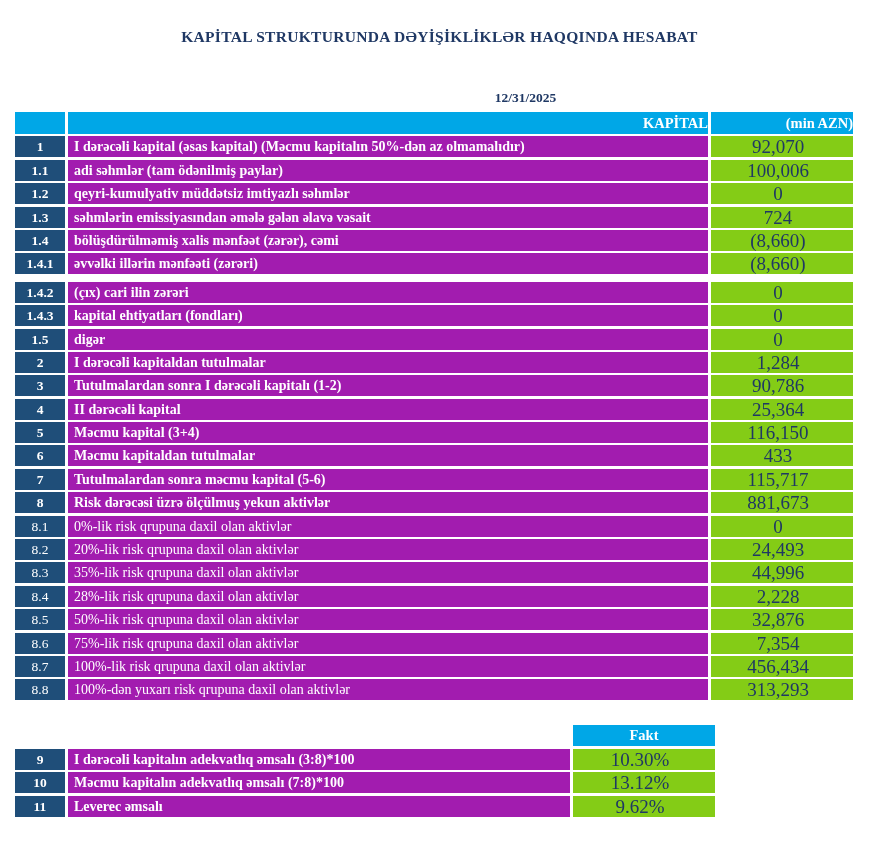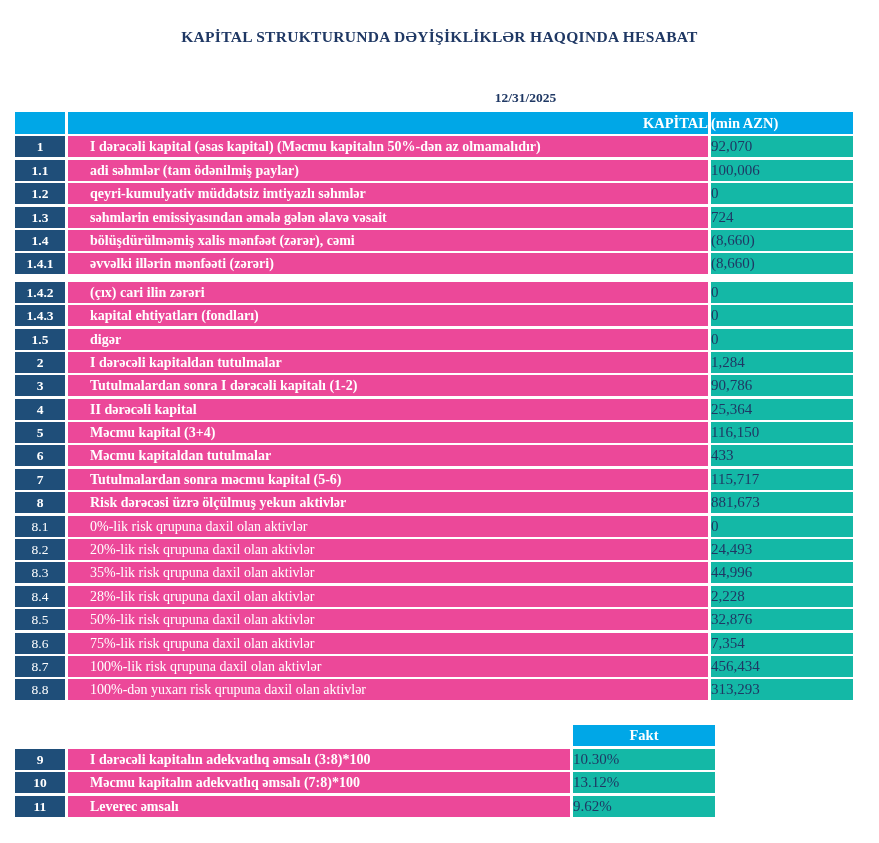--- a/index.html
+++ b/index.html
@@ -34,40 +34,40 @@
   .trow.gap-after { margin-bottom: 7.4px; }
 
   .cell-no {
     width: 50px; margin-right: 3px;
     background: #1F4E79; color: #ffffff;
     font-weight: bold; font-size: 13.5px;
     text-align: center; line-height: 21px;
   }
   .cell-label {
     flex: 1; margin-right: 3px;
-    background: #ec4899; color: #ffffff;
+    background: #a21caf; color: #ffffff;
     font-weight: bold; font-size: 14px;
-    padding-left: 22px; line-height: 21px;
+    padding-left: 6px; line-height: 21px;
     white-space: nowrap; overflow: hidden;
   }
   .cell-value {
     width: 142px;
-    background: #14b8a6; color: #1F3864;
-    font-size: 15px; text-align: left;
+    background: #84cc16; color: #1F3864;
+    font-size: 19px; text-align: center;
     padding-right: 8px; line-height: 21px;
   }
   .trow.regular .cell-no, .trow.regular .cell-label { font-weight: normal; }
 
   .header-row { height: 22px; margin-bottom: 2.4px; }
   .header-row .cell-no, .header-row .cell-label, .header-row .cell-value {
     background: #00A7E7; color: #ffffff;
     font-weight: bold; line-height: 22px;
   }
   .header-row .cell-label { text-align: right; padding-left: 12px; font-size: 14.5px; }
-  .header-row .cell-value { text-align: left; padding-right: 0; font-size: 14.5px; }
+  .header-row .cell-value { text-align: right; padding-right: 0; font-size: 14.5px; }
 
   .ratios-table { margin: 25px 0 0 15px; width: 700px; }
   .fakt-row { display: flex; height: 21px; margin-bottom: 2.4px; }
   .fakt-spacer { width: 50px; margin-right: 3px; background: transparent; }
   .fakt-spacer-label { flex: 1; margin-right: 3px; background: transparent; }
   .fakt-cell {
     width: 142px; background: #00A7E7; color: #ffffff;
     font-weight: bold; font-size: 14.5px;
     text-align: center; line-height: 21px;
   }

